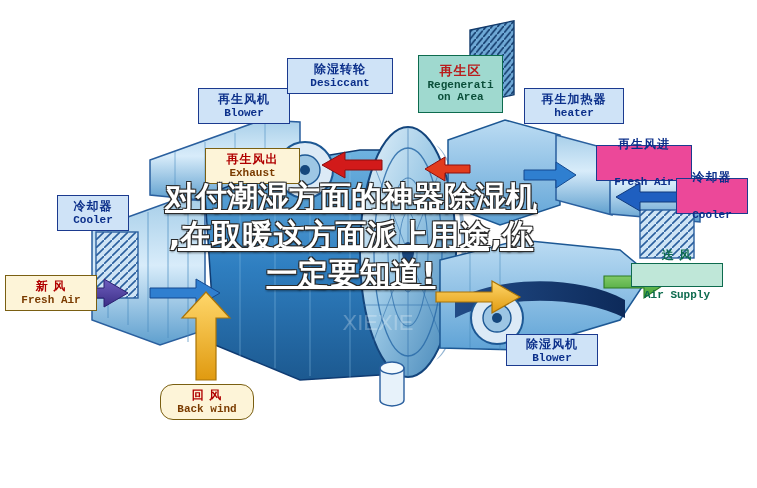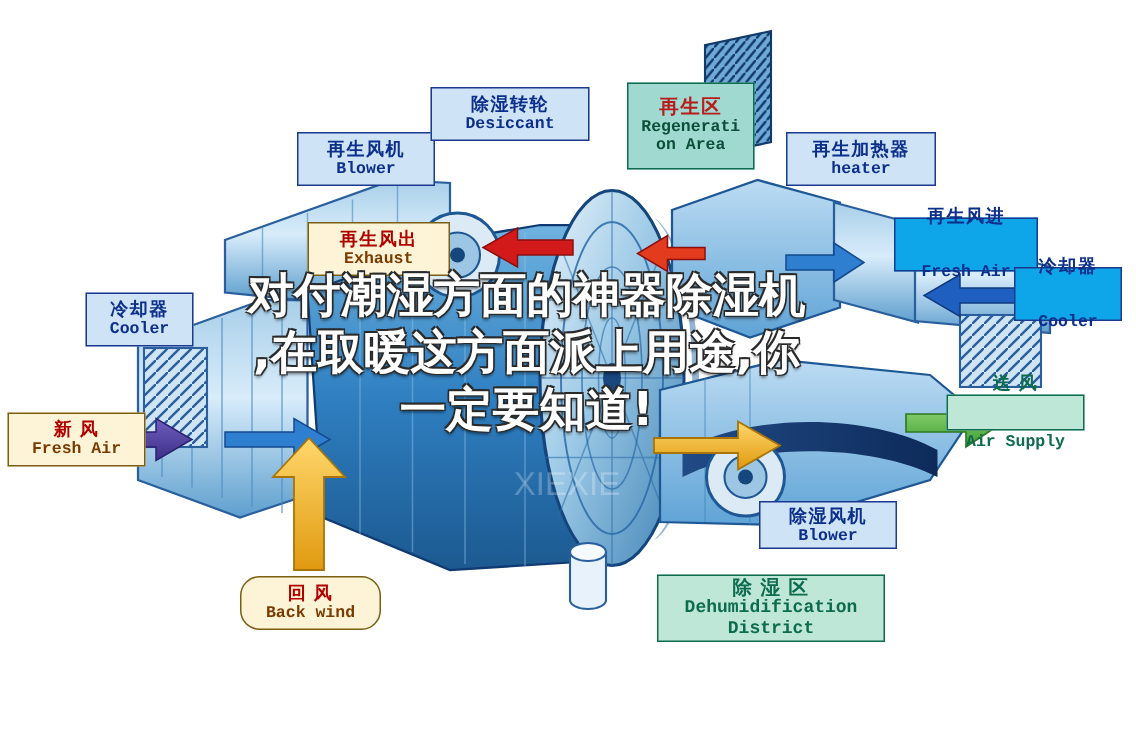--- a/index.html
+++ b/index.html
@@ -29,21 +29,21 @@
   .lbl.blue .en{color:#0b2f8a;}
 
   .lbl.green{background:#bfe7d8;border-color:#0d6b4e;}
   .lbl.green .cn{color:#0d6b4e;}
   .lbl.green .en{color:#0d6b4e;}
 
   .lbl.teal{background:#9fd9cf;border-color:#0d6b4e;}
   .lbl.teal .cn{color:#b91c1c;}
   .lbl.teal .en{color:#0b4f3a;}
 
-  .lbl.lightblue{background:#0ea5e9;border-color:#1b3a8f;gap:25px;}
+  .lbl.lightblue{background:#ec4899;border-color:#1b3a8f;gap:25px;}
   .lbl.lightblue .cn{color:#0b2f8a;}
   .lbl.lightblue .en{color:#0b2f8a;}
 
   .lbl.cream{background:#fdf4d8;border-color:#7a5f12;}
   .lbl.cream .cn{color:#b00000;}
   .lbl.cream .en{color:#7a3b00;}
 
   
   #headline{
     position:absolute;
@@ -54,20 +54,21 @@
     font-size:31px;
     line-height:38px;
     color:#ffffff;
     letter-spacing:0px;
     text-shadow:
       -1px -1px 0 #2a2a2a, 1px -1px 0 #2a2a2a,
       -1px  1px 0 #2a2a2a, 1px  1px 0 #2a2a2a,
        0    2px 2px rgba(0,0,0,.45);
     pointer-events:none;
     z-index:90;
+    text-decoration:underline;
   }
   #headline div{white-space:pre;}
 
   svg{display:block;}
 </style>
 </head>
 <body>
 
 <div id="stage">
 
@@ -261,25 +262,20 @@
   <div class="lbl blue" style="left:506px;top:334px;width:92px;height:32px;justify-content:flex-end;">
     <span class="cn" style="font-size:12px;">除湿风机</span>
     <span class="en" style="font-size:11px;">Blower</span>
   </div>
 
   <div class="lbl cream" style="left:160px;top:384px;width:94px;height:36px;border-radius:13px;">
     <span class="cn" style="font-size:12px;">回  风</span>
     <span class="en" style="font-size:11px;">Back wind</span>
   </div>
 
-  <div class="lbl green" style="left:438px;top:383px;width:152px;height:45px;">
-    <span class="cn" style="font-size:13px;">除 湿 区</span>
-    <span class="en" style="font-size:12px;">Dehumidification
-District</span>
-  </div>
 
   <div id="headline">
     <div>对付潮湿方面的神器除湿机</div>
     <div>,在取暖这方面派上用途,你</div>
     <div>一定要知道!</div>
   </div>
 
 </div>
 
 </body></html>

